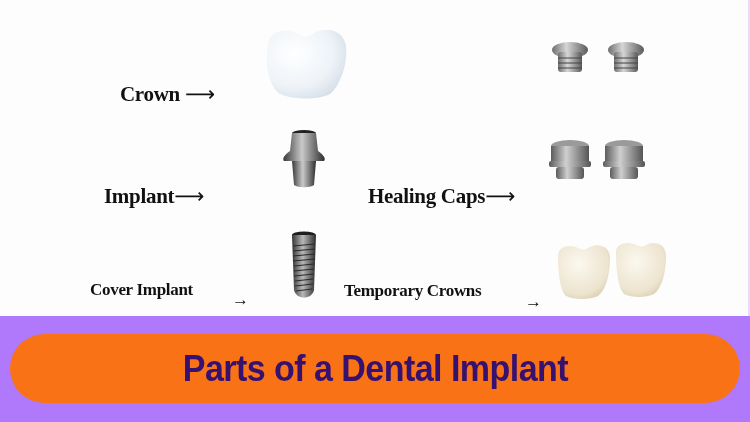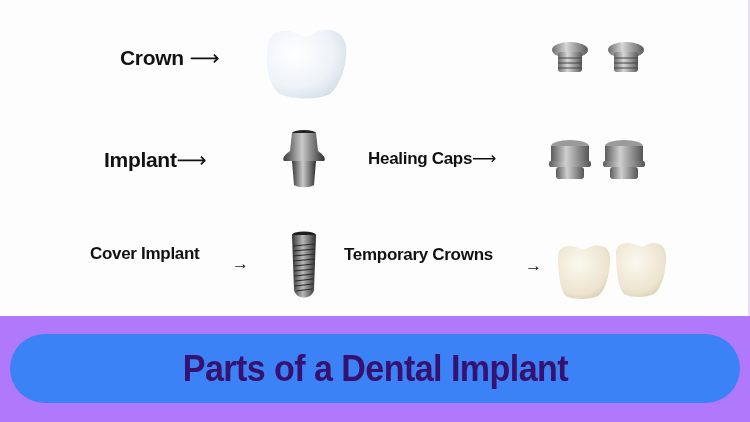--- a/index.html
+++ b/index.html
@@ -1,22 +1,22 @@
 <!DOCTYPE html>
 <html><head>
 <meta charset="utf-8">
 <style>
   html, body { margin:0; padding:0; }
   body { width:750px; height:422px; overflow:hidden; background:#fdfdfd; font-family:"Liberation Sans", sans-serif; position:relative; }
   .canvas { position:absolute; left:0; top:0; width:748px; height:422px; background:#fdfdfd; border-right:2px solid #e9dcfb; }
-  .lbl { position:absolute; font-weight:700; color:#111; font-family:Liberation Sans, sans-serif; letter-spacing:-0.3px; white-space:nowrap; }
+  .lbl { position:absolute; font-weight:700; color:#111; font-family:Liberation Serif, serif; letter-spacing:-0.3px; white-space:nowrap;margin-top:36px; }
   .lbl .arrow { font-weight:400; }
   .img { position:absolute; }
   .band { position:absolute; left:0; top:316px; width:750px; height:106px; background:#b078fb; }
-  .pill { position:absolute; left:10px; top:334px; width:730px; height:69px; background:#3b82f6; border-radius:35px; display:flex; align-items:center; justify-content:center;text-align:right; }
+  .pill { position:absolute; left:10px; top:334px; width:730px; height:69px; background:#f97316; border-radius:35px; display:flex; align-items:center; justify-content:center;text-align:right; }
   .pill span { font-family:"Liberation Sans", sans-serif; font-weight:700; font-size:37px; color:#37116f; letter-spacing:-0.6px; transform:scaleX(0.92); display:inline-block; }
 </style>
 </head>
 <body>
 
 <div class="canvas">
 
   <div class="lbl" style="left:120px; top:46px; font-size:21px;">
     <span>Crown</span>
     <span class="arrow">⟶</span>
@@ -69,21 +69,21 @@
         <stop offset="0" stop-color="#3a3a3a"></stop>
         <stop offset="0.45" stop-color="#c9c9c9"></stop>
         <stop offset="1" stop-color="#2e2e2e"></stop>
       </linearGradient>
     </defs>
     <ellipse cx="24" cy="4" rx="12" ry="3" fill="#222"></ellipse>
     <path d="M12 4 L36 4 L38 22 C44 26 46 30 44 32 L4 32 C2 30 4 26 10 22 Z" fill="url(#ag)"></path>
     <path d="M12 32 L36 32 L34 56 C30 59 18 59 14 56 Z" fill="url(#ag)"></path>
   </svg>
 
-  <div class="lbl" style="left:368px; top:148px; font-size:17px;">
+  <div class="lbl" style="left:368px; top:148px; font-size:21px;">
     <span>Healing Caps</span><span class="arrow">⟶</span>
   </div>
   <svg class="img" style="left:546px; top:138px;" width="110" height="46" viewBox="0 0 110 46">
     <defs>
       <linearGradient id="hg" x1="0" y1="0" x2="1" y2="0">
         <stop offset="0" stop-color="#5c5c5c"></stop>
         <stop offset="0.4" stop-color="#cfcfcf"></stop>
         <stop offset="1" stop-color="#555"></stop>
       </linearGradient>
     </defs>

